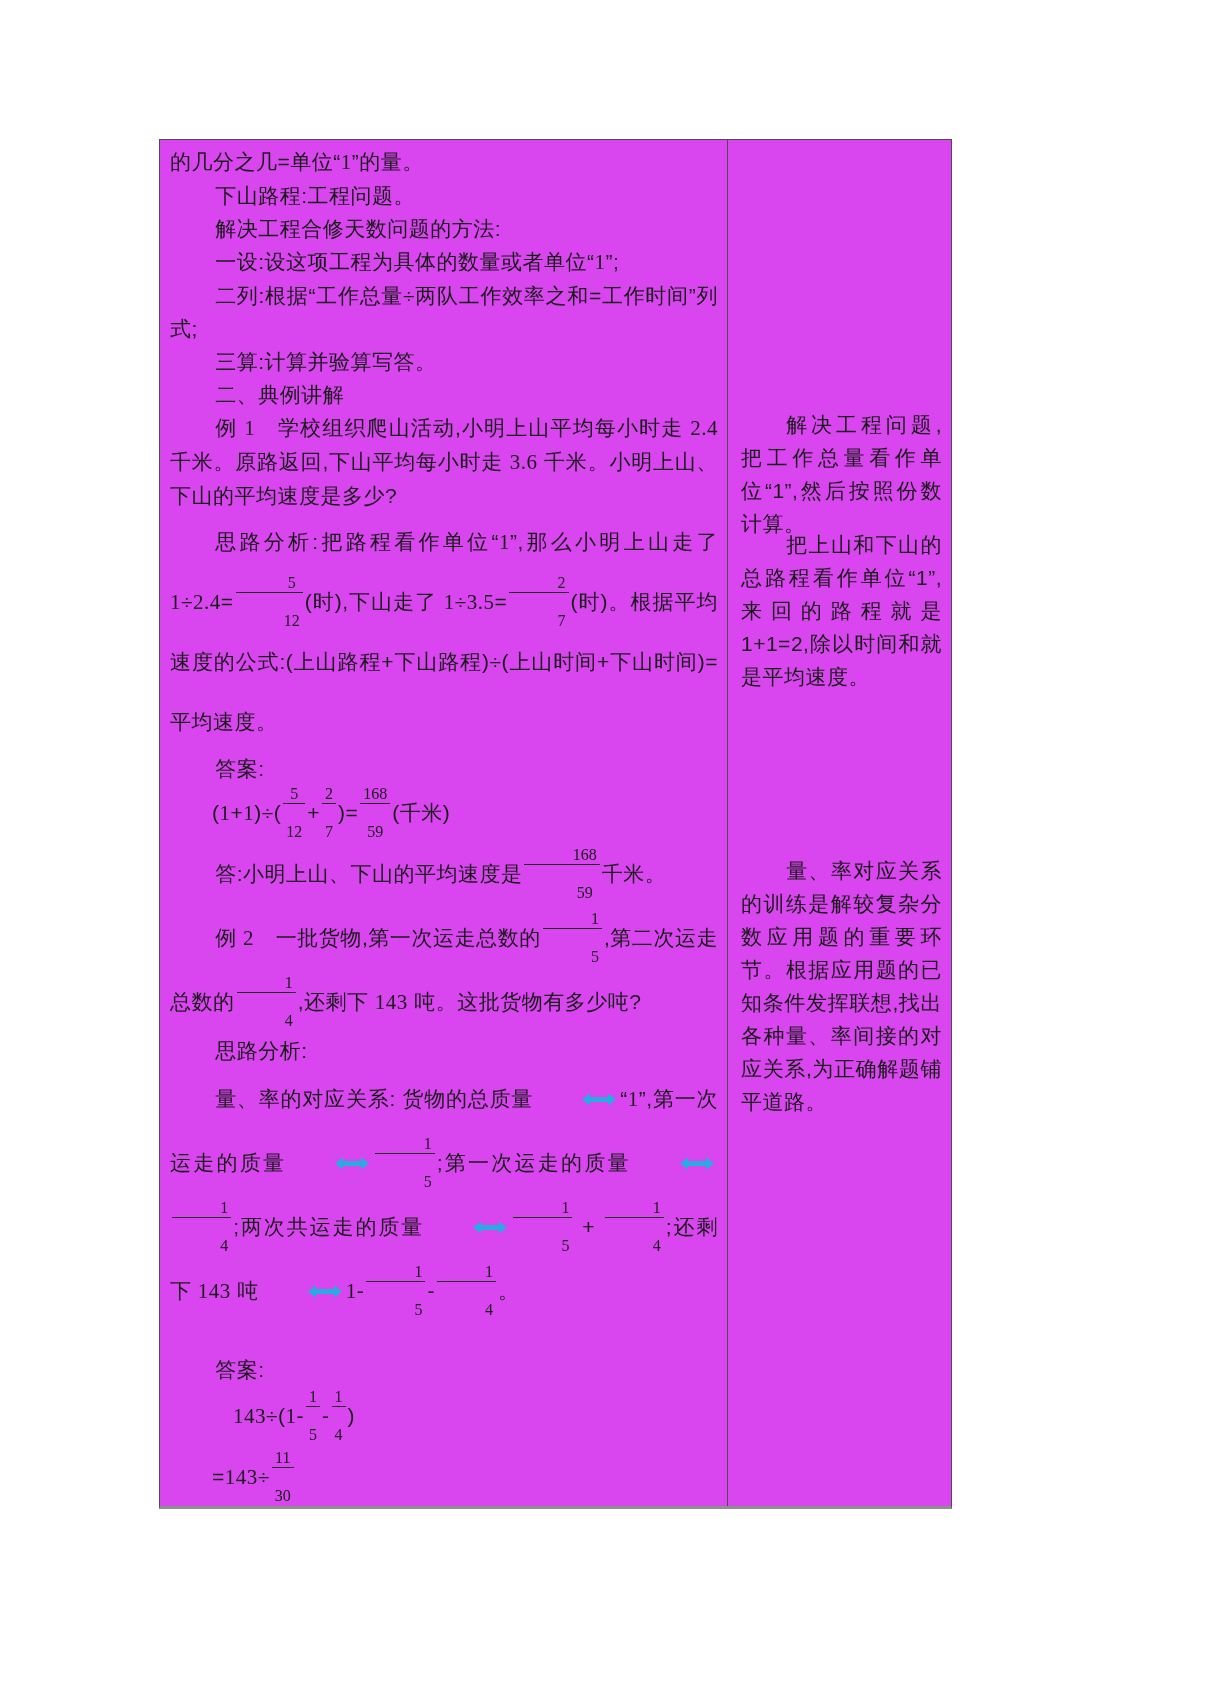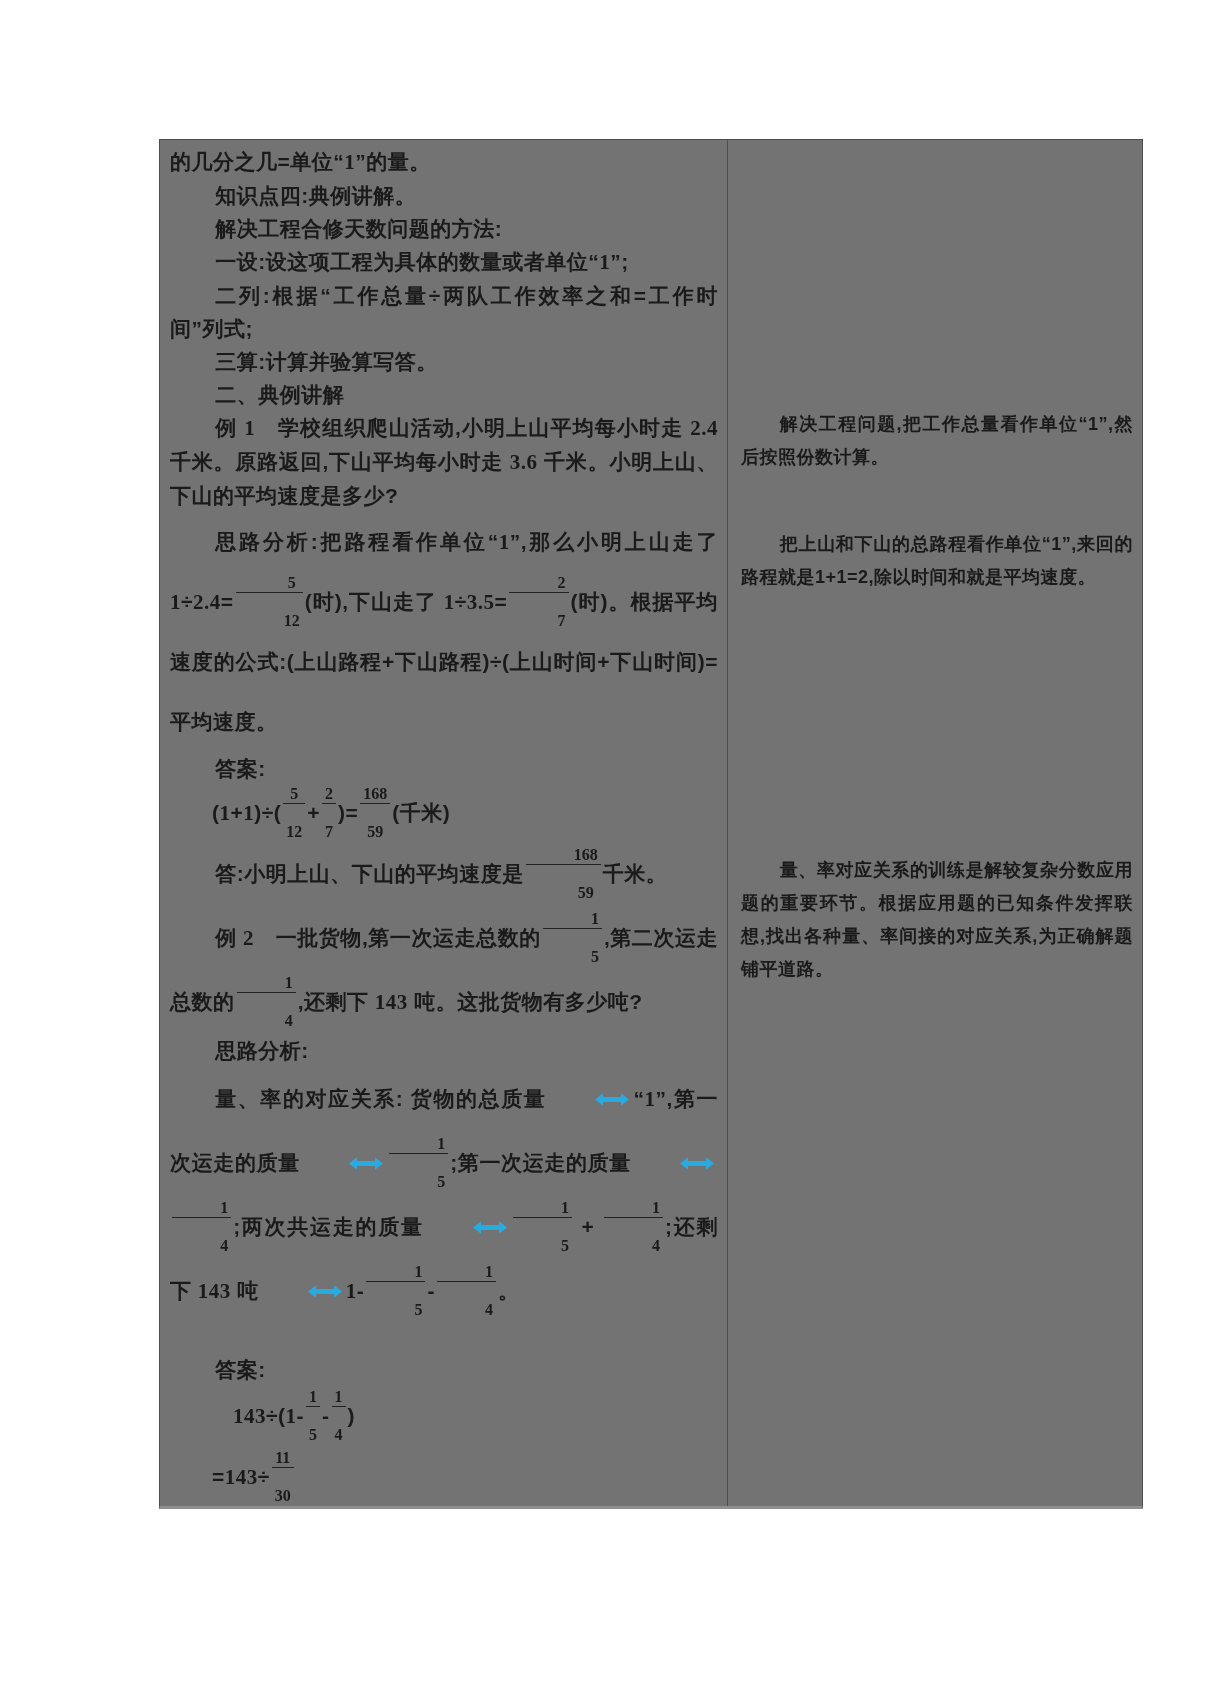--- a/index.html
+++ b/index.html
@@ -5,27 +5,26 @@
   html,body{margin:0;padding:0;}
   body{
     width:1216px;height:1681px;position:relative;
     background:#ffffff;
     font-family:"Liberation Sans","DejaVu Sans",sans-serif;
     color:#1a1a1a;
     -webkit-font-smoothing:antialiased;
   }
   .sheet{
     position:absolute;left:159px;top:139px;
-    width:984px;height:1370px;
+    width:793px;height:1370px;
     border:1px solid #4d4d4d;
     border-bottom:3px solid #8f8f8f;
     box-sizing:border-box;
     display:flex;
-    background:#737373;
-    font-weight:bold;
+    background:#d946ef;
   }
   .cell-left{
     width:568px;box-sizing:border-box;
     border-right:1px solid #4d4d4d;
     padding:5px 9px 0 10px;
     overflow:hidden;
   }
   .cell-right{
     flex:1;position:relative;overflow:hidden;
   }
@@ -45,34 +44,34 @@
   .frac{
     display:inline-block;vertical-align:middle;text-align:center;
     font-size:16px;line-height:17px;margin:0 2px;position:relative;top:-2px;
     font-family:"Liberation Serif","DejaVu Serif",serif;letter-spacing:0;
   }
   .frac .fn{display:block;padding:0 3px 1px 3px;}
   .frac .fd{display:block;border-top:1.4px solid #222;padding:19px 3px 0 3px;}
   .arrow-wrap{display:inline-block;vertical-align:middle;margin:0 3px;line-height:0;position:relative;top:-1px;}
   .note{
     position:absolute;left:13px;right:9px;
-    font-size:18px;line-height:33px;margin:0;
+    font-size:21px;line-height:33px;margin:0;
     text-align:justify;text-indent:2.15em;letter-spacing:0.5px;
   }
   .note-1{top:268px;}
   .note-2{top:388px;}
   .note-3{top:714px;}
 </style>
 </head>
 <body style="background: rgb(255, 255, 255); color: rgb(26, 26, 26);">
 
 <div class="sheet" style="border-color: rgb(77, 77, 77) rgb(77, 77, 77) rgb(143, 143, 143);">
   <div class="cell-left" style="border-right-color: rgb(77, 77, 77);">
       <p class="p k-normal"><span>的几分之几=单位“<span class="dg">1</span>”的量。</span></p>
-      <p class="p k-normal indent"><span>知识点四:典例讲解。</span></p>
+      <p class="p k-normal indent"><span>下山路程:工程问题。</span></p>
       <p class="p k-normal indent"><span>解决工程合修天数问题的方法:</span></p>
       <p class="p k-normal indent"><span>一设:设这项工程为具体的数量或者单位“<span class="dg">1</span>”;</span></p>
       <p class="p k-normal indent"><span>二列:根据“工作总量÷两队工作效率之和=工作时间”列式;</span></p>
       <p class="p k-normal indent"><span>三算:计算并验算写答。</span></p>
       <p class="p k-normal indent"><span>二、典例讲解</span></p>
       <p class="p k-normal indent"><span>例 <span class="dg">1</span>　学校组织爬山活动,小明上山平均每小时走 <span class="dg">2.4</span> 千米。原路返回,下山平均每小时走 <span class="dg">3.6</span> 千米。小明上山、下山的平均速度是多少?</span></p>
       <p class="p k-math indent"><span>思路分析:把路程看作单位“<span class="dg">1</span>”,那么小明上山走了 <span class="dg">1</span>÷<span class="dg">2.4</span>=</span><span class="frac"><span class="fn">5</span><span class="fd">12</span></span><span>(时),下山走了 <span class="dg">1</span>÷<span class="dg">3.5</span>=</span><span class="frac"><span class="fn">2</span><span class="fd">7</span></span><span>(时)。根据平均速度的公式:(上山路程+下山路程)÷(上山时间+下山时间)=平均速度。</span></p>
       <p class="p k-normal indent"><span>答案:</span></p>
       <p class="p k-eq"><span>(<span class="dg">1</span>+<span class="dg">1</span>)÷(</span><span class="frac"><span class="fn">5</span><span class="fd">12</span></span><span>+</span><span class="frac"><span class="fn">2</span><span class="fd">7</span></span><span>)=</span><span class="frac"><span class="fn">168</span><span class="fd">59</span></span><span>(千米)</span></p>
       <p class="p k-mathlg indent"><span>答:小明上山、下山的平均速度是</span><span class="frac"><span class="fn">168</span><span class="fd">59</span></span><span>千米。</span></p>

